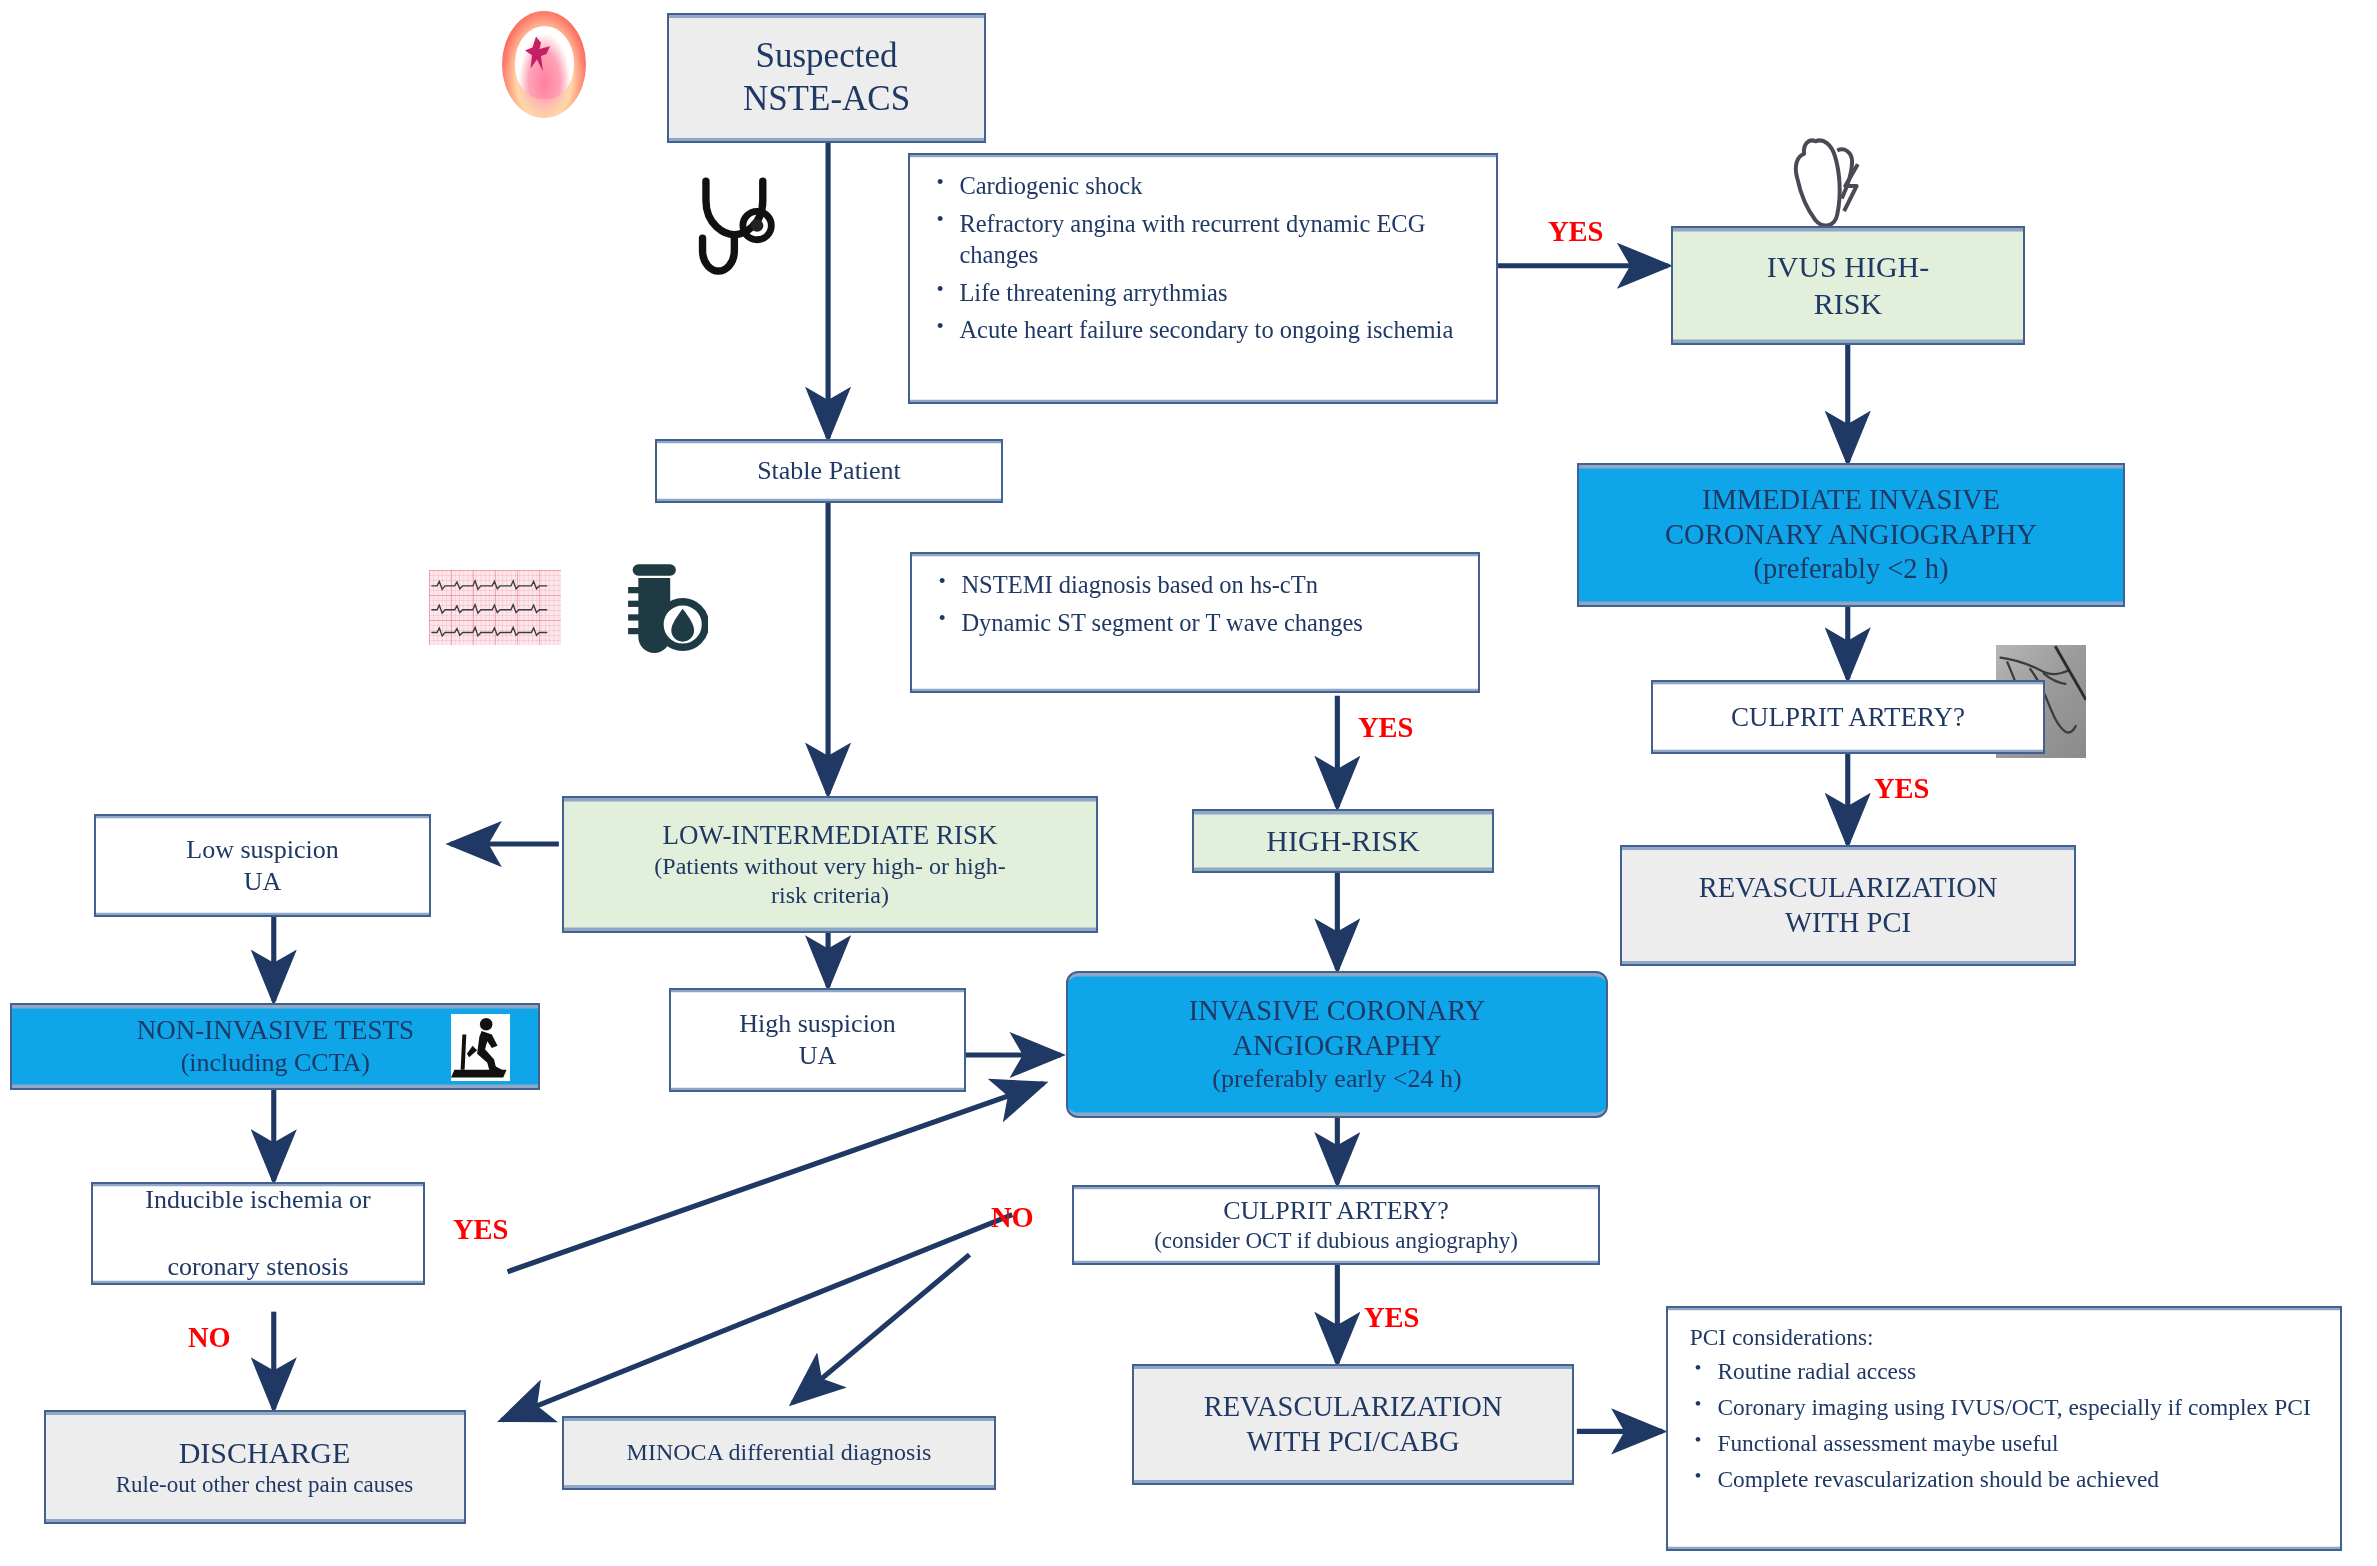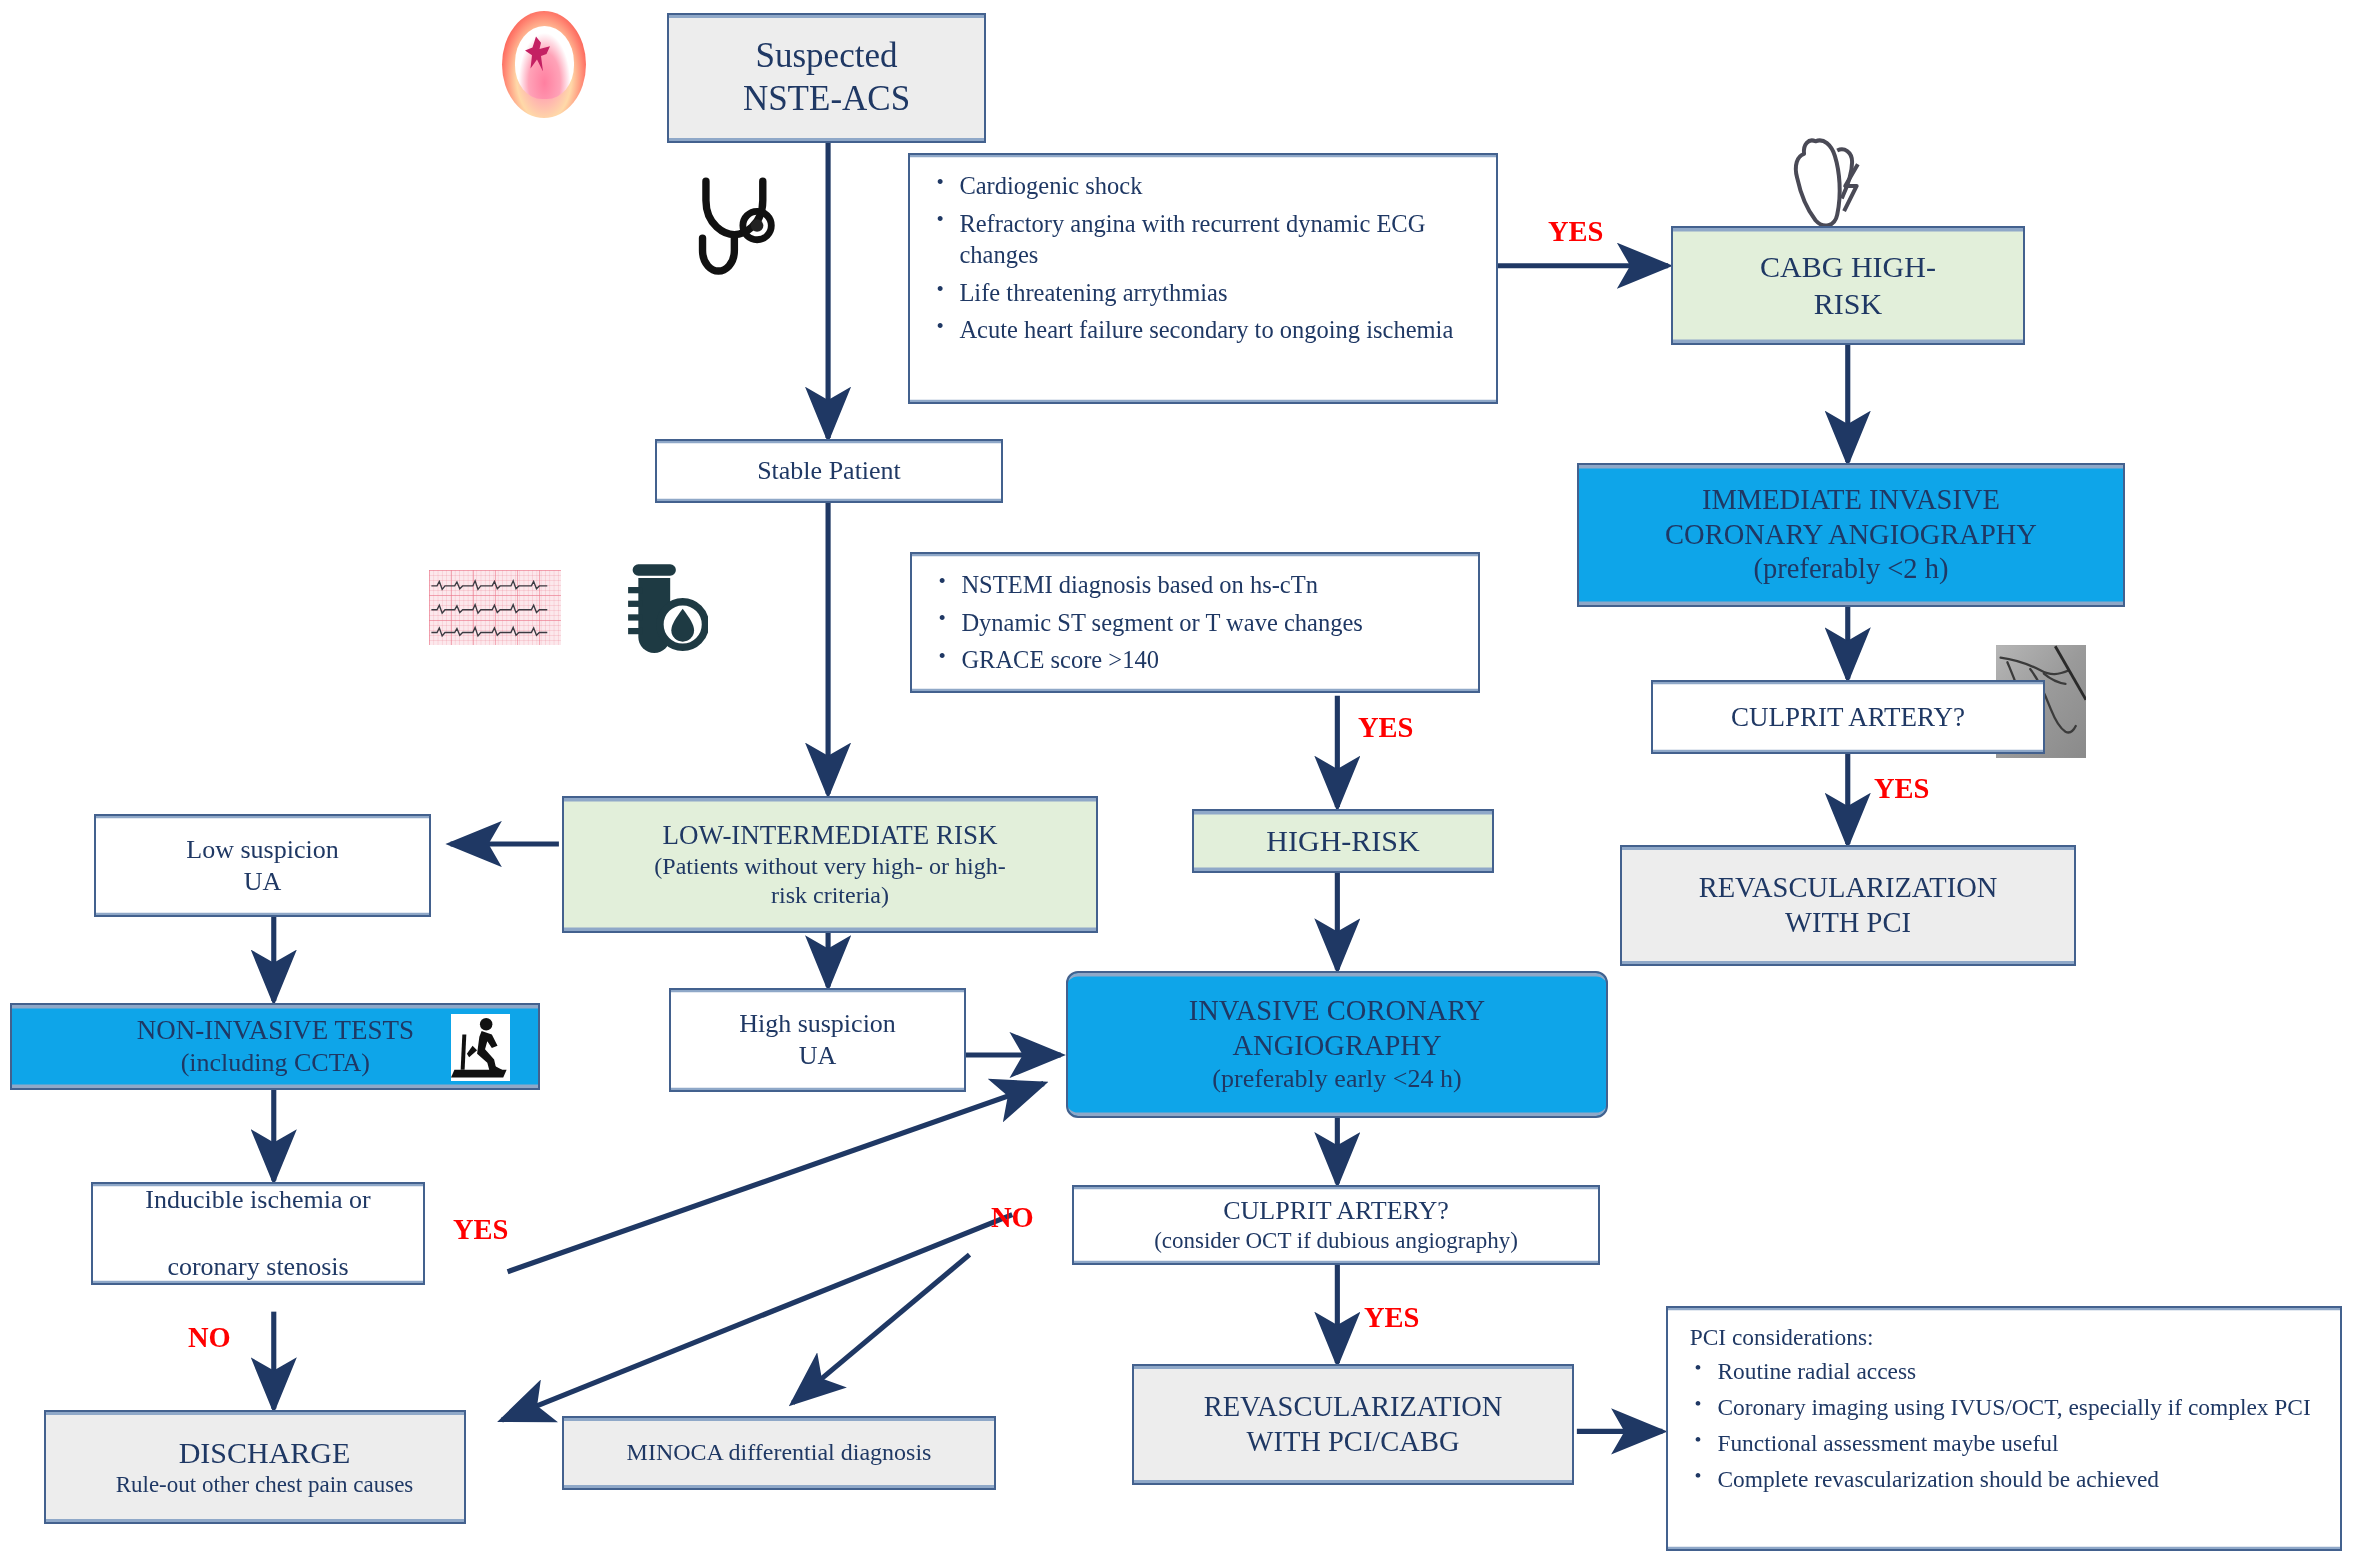--- a/index.html
+++ b/index.html
@@ -217,21 +217,21 @@
   <div class="bul" style="left:908px;top:153px;width:590px;height:251px;font-size:24.5px;">
     <ul>
       <li>Cardiogenic shock</li>
       <li>Refractory angina with recurrent dynamic ECG changes</li>
       <li>Life threatening arrythmias</li>
       <li>Acute heart failure secondary to ongoing ischemia</li>
     </ul>
   </div>
 
   <div class="box green" style="left:1671px;top:226px;width:354px;height:119px;font-size:30px;">
-    <span class="ln">CABG HIGH-</span>
+    <span class="ln">IVUS HIGH-</span>
     <span class="ln">RISK</span>
   </div>
 
   <div class="box blue" style="left:1577px;top:463px;width:548px;height:144px;font-size:28.5px;">
     <span class="ln">IMMEDIATE INVASIVE</span>
     <span class="ln">CORONARY ANGIOGRAPHY</span>
     <span class="ln">(preferably &lt;2 h)</span>
   </div>
 
   <div class="box plain" style="left:1651px;top:680px;width:394px;height:74px;font-size:27px;">
@@ -244,21 +244,20 @@
   </div>
 
   <div class="box plain" style="left:655px;top:439px;width:348px;height:64px;font-size:26px;">
     <span class="ln">Stable Patient</span>
   </div>
 
   <div class="bul" style="left:910px;top:552px;width:570px;height:141px;font-size:24.5px;">
     <ul>
       <li>NSTEMI diagnosis based on hs-cTn</li>
       <li>Dynamic ST segment or T wave changes</li>
-      <li>GRACE score &gt;140</li>
     </ul>
   </div>
 
   <div class="box green" style="left:562px;top:796px;width:536px;height:137px;font-size:27px;">
     <span class="ln">LOW-INTERMEDIATE RISK</span>
     <span class="ln" style="font-size:24px;">(Patients without very high- or high-</span>
     <span class="ln" style="font-size:24px;">risk criteria)</span>
   </div>
 
   <div class="box green" style="left:1192px;top:809px;width:302px;height:64px;font-size:30px;">

